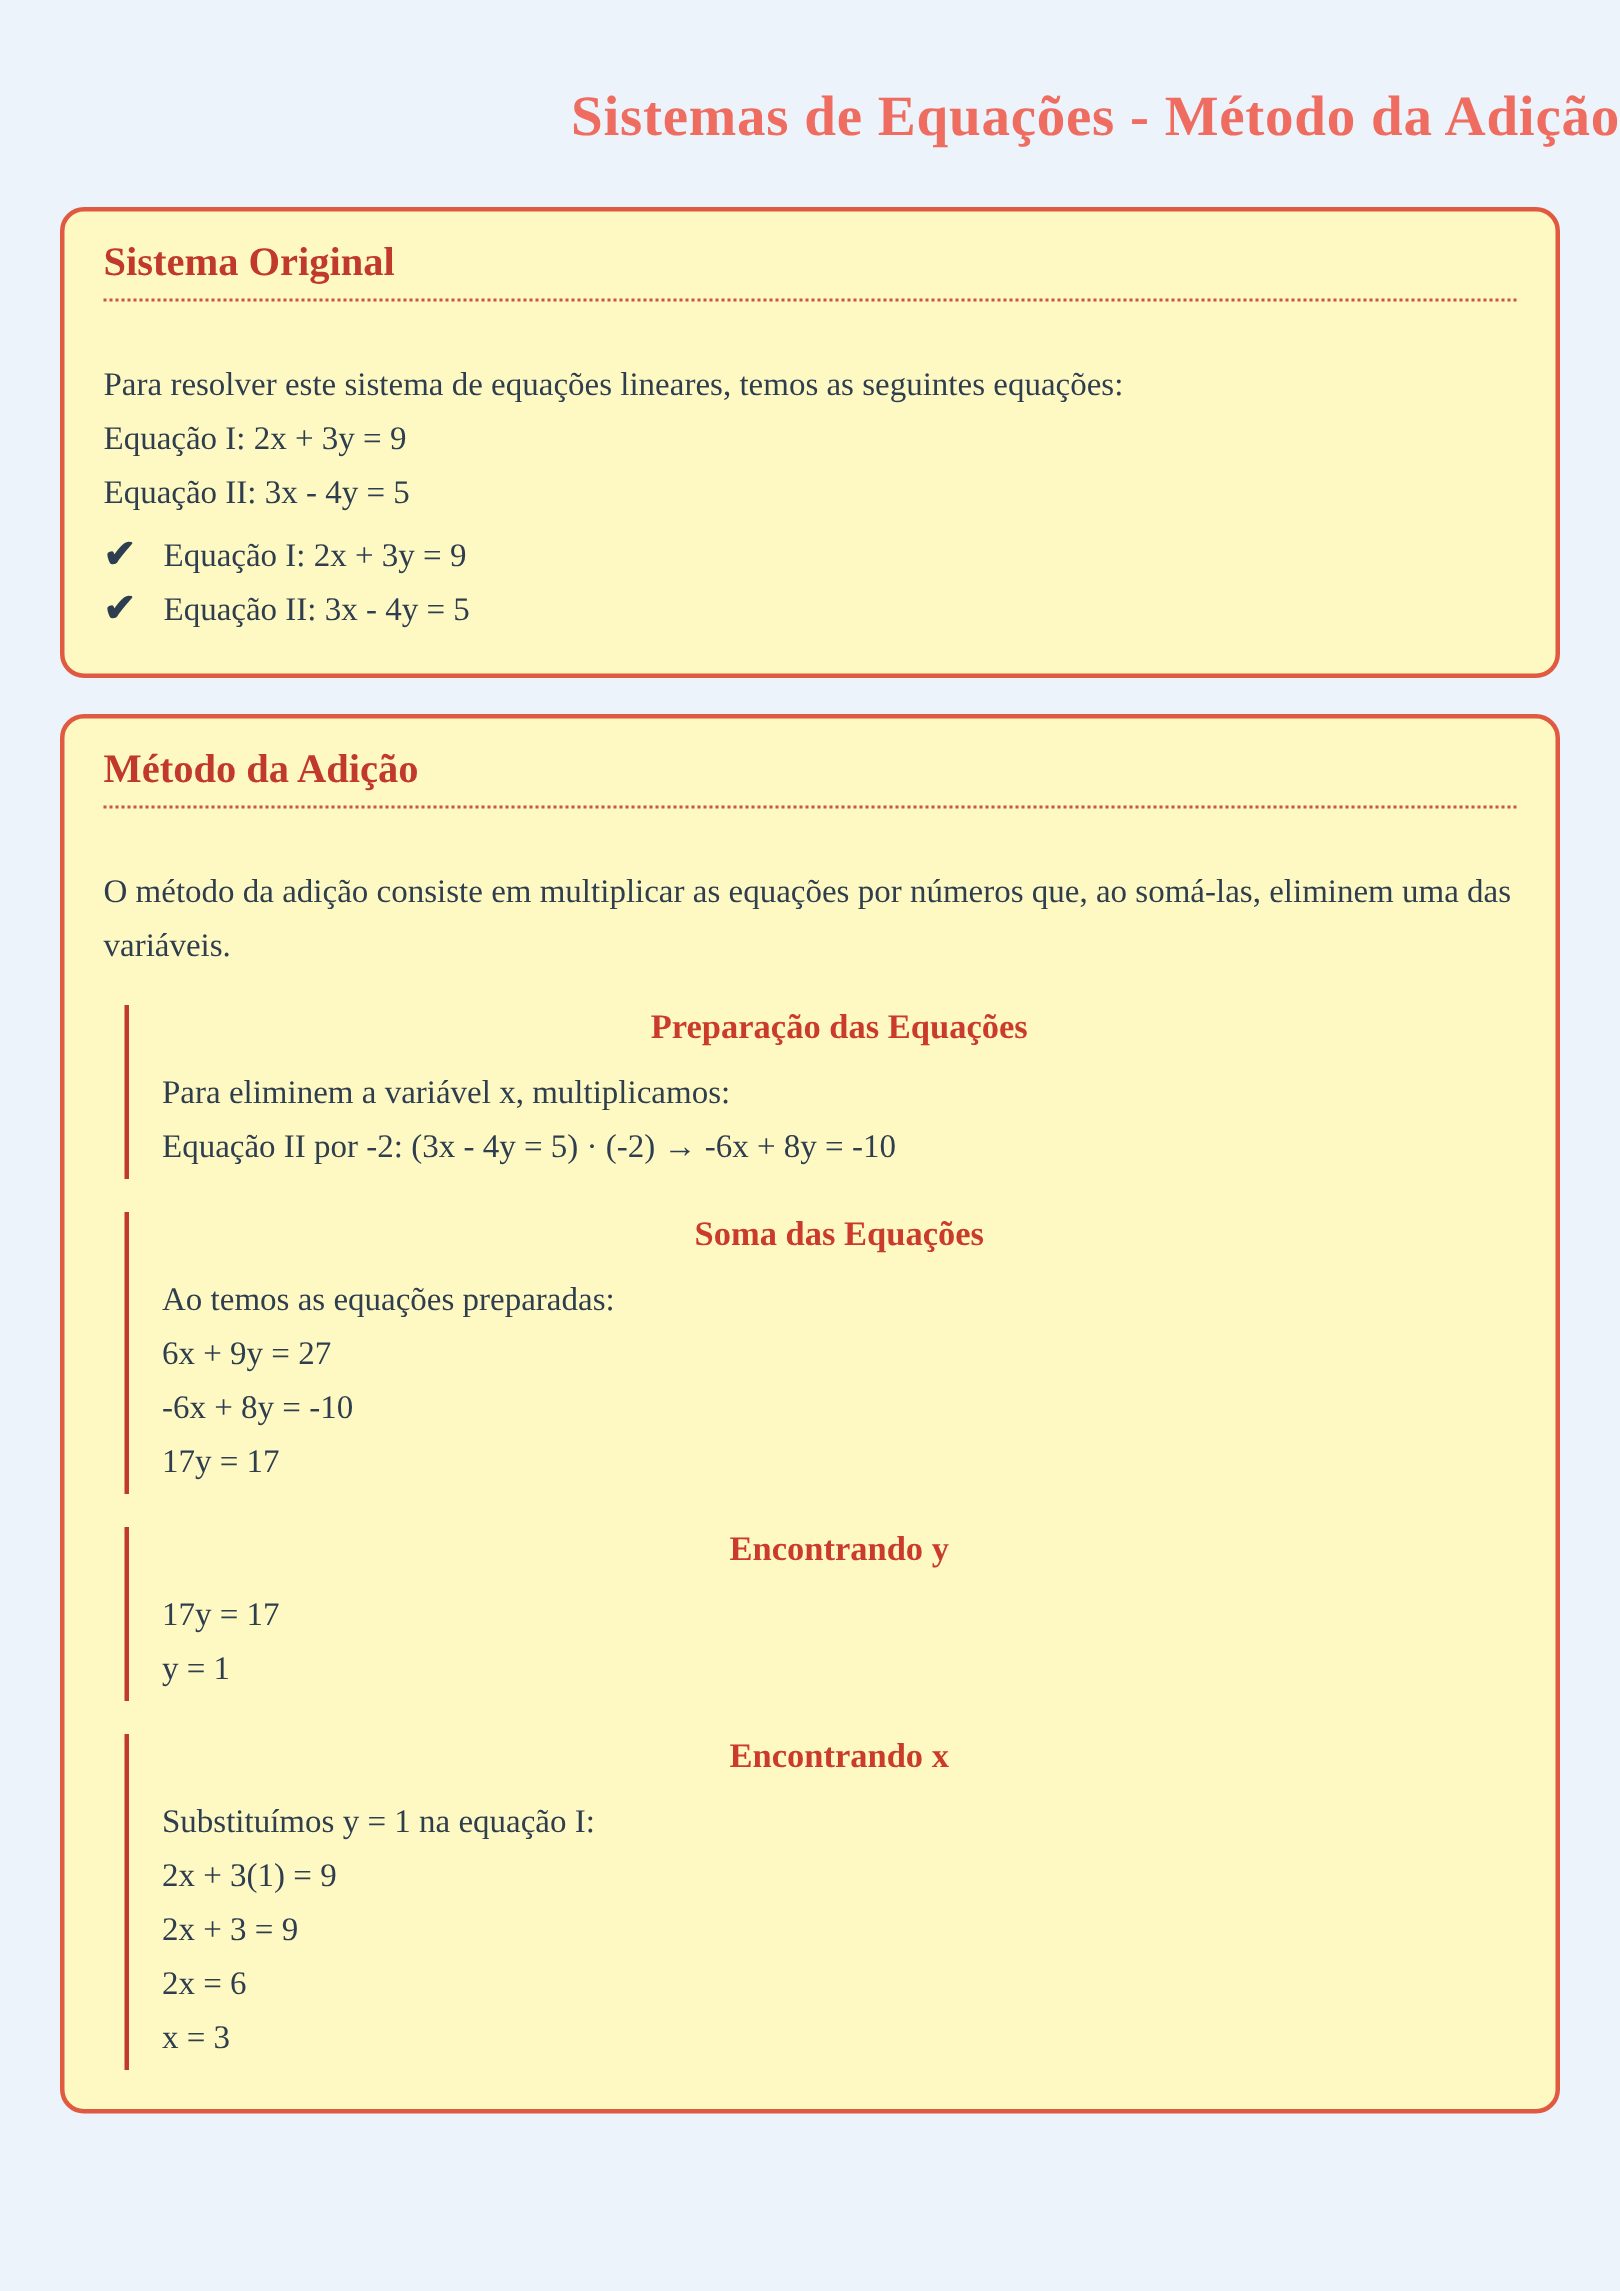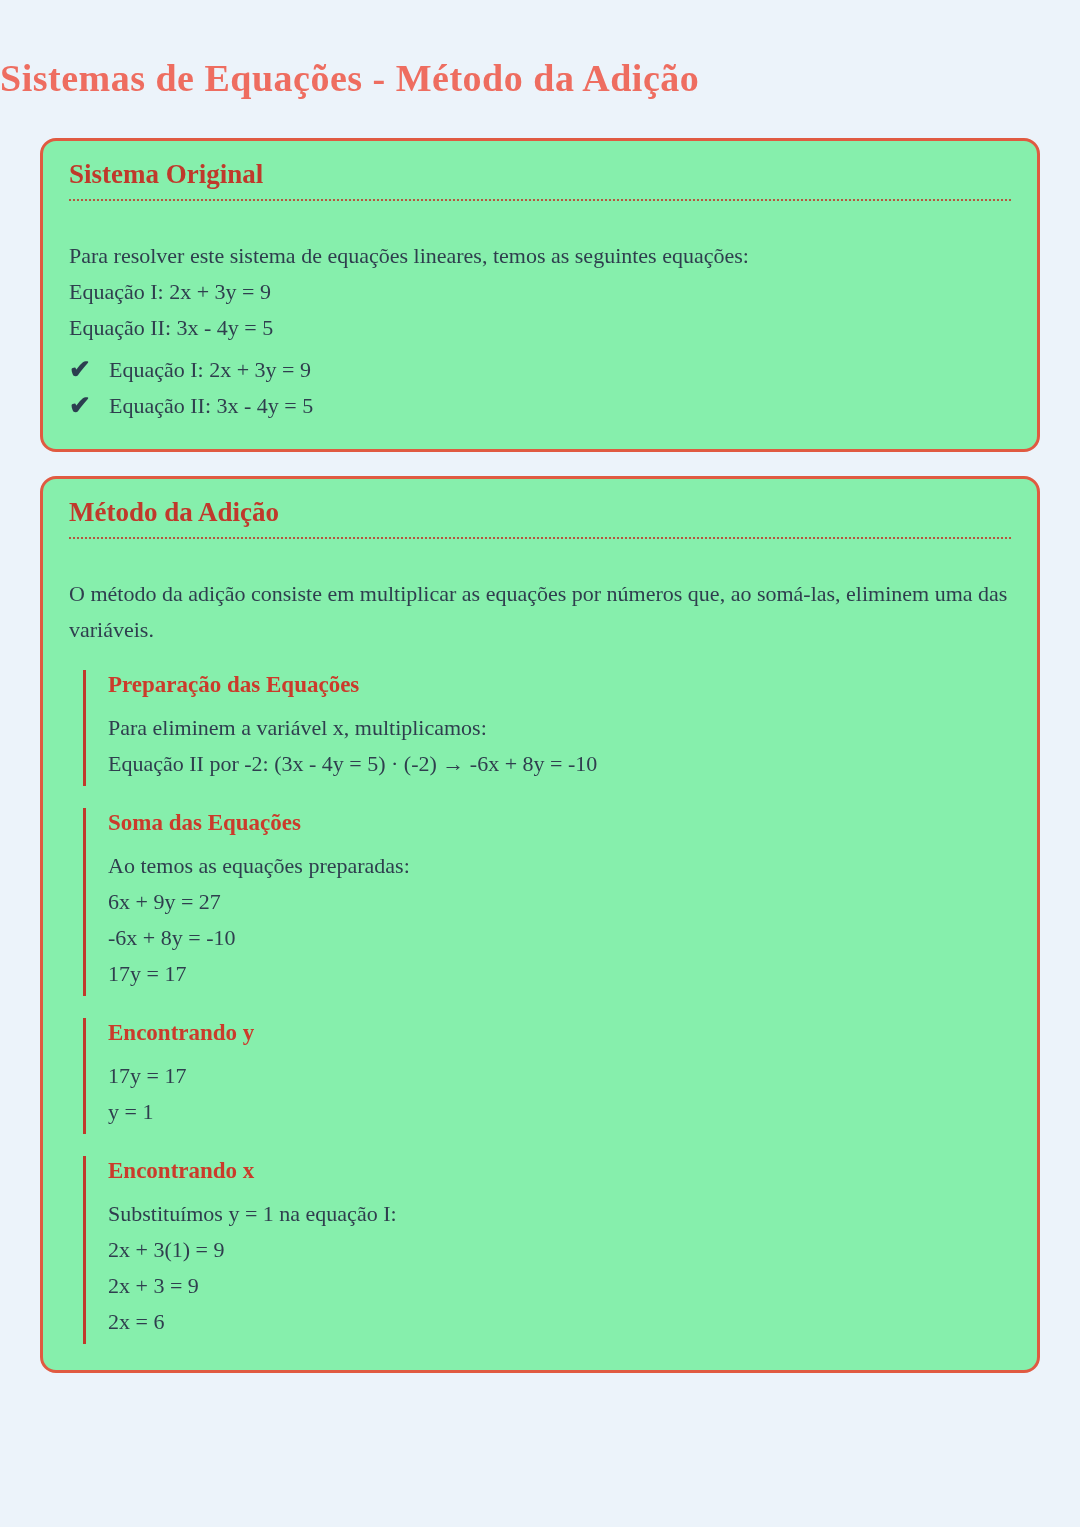--- a/index.html
+++ b/index.html
@@ -7,32 +7,32 @@
     margin: 0; padding: 0;
     width: 1080px; height: 1527px;
     background: #ecf3fa;
     font-family: "Liberation Serif", "DejaVu Serif", serif;
     color: #2f3e4e;
     overflow: hidden;
   }
   .page-title {
     margin: 0;
     padding-top: 56px;
-    text-align: left;
+    text-align: right;
     font-size: 38px;
     font-weight: bold;
     color: #ee6d60;
     letter-spacing: 0.5px;
   }
   .card {
     margin: 38px 40px 0 40px;
     border: 3px solid #e05a41;
     border-radius: 16px;
     padding: 18px 26px 26px 26px;
-    background: #86efac;
+    background: #fef9c3;
   }
   .card + .card { margin-top: 24px; }
   .card-heading {
     margin: 0;
     font-size: 27px;
     font-weight: bold;
     color: #c0392b;
     padding-bottom: 9px;
     border-bottom: 2px dotted rgba(192, 57, 43, 0.85);
   }
@@ -62,20 +62,21 @@
     padding-left: 22px;
     border-left: 3px solid #c0392b;
     padding-top: 2px;
     padding-bottom: 4px;
   }
   .sub-heading {
     margin: 0 0 12px 0;
     font-size: 23px;
     font-weight: bold;
     color: #cb3b2b;
+    text-align: center;
   }
 </style>
 </head>
 <body>
 
 <h1 class="page-title">Sistemas de Equações - Método da Adição</h1>
 
 <section class="card">
   <h2 class="card-heading">Sistema Original</h2>
   <div class="card-body">
@@ -117,15 +118,16 @@
       <div class="text-line">17y = 17</div>
       <div class="text-line">y = 1</div>
     </div>
 
     <div class="sub-section">
       <h3 class="sub-heading">Encontrando x</h3>
       <div class="text-line">Substituímos y = 1 na equação I:</div>
       <div class="text-line">2x + 3(1) = 9</div>
       <div class="text-line">2x + 3 = 9</div>
       <div class="text-line">2x = 6</div>
+      <div class="text-line">x = 3</div>
     </div>
   </div>
 </section>
 
 </body></html>

